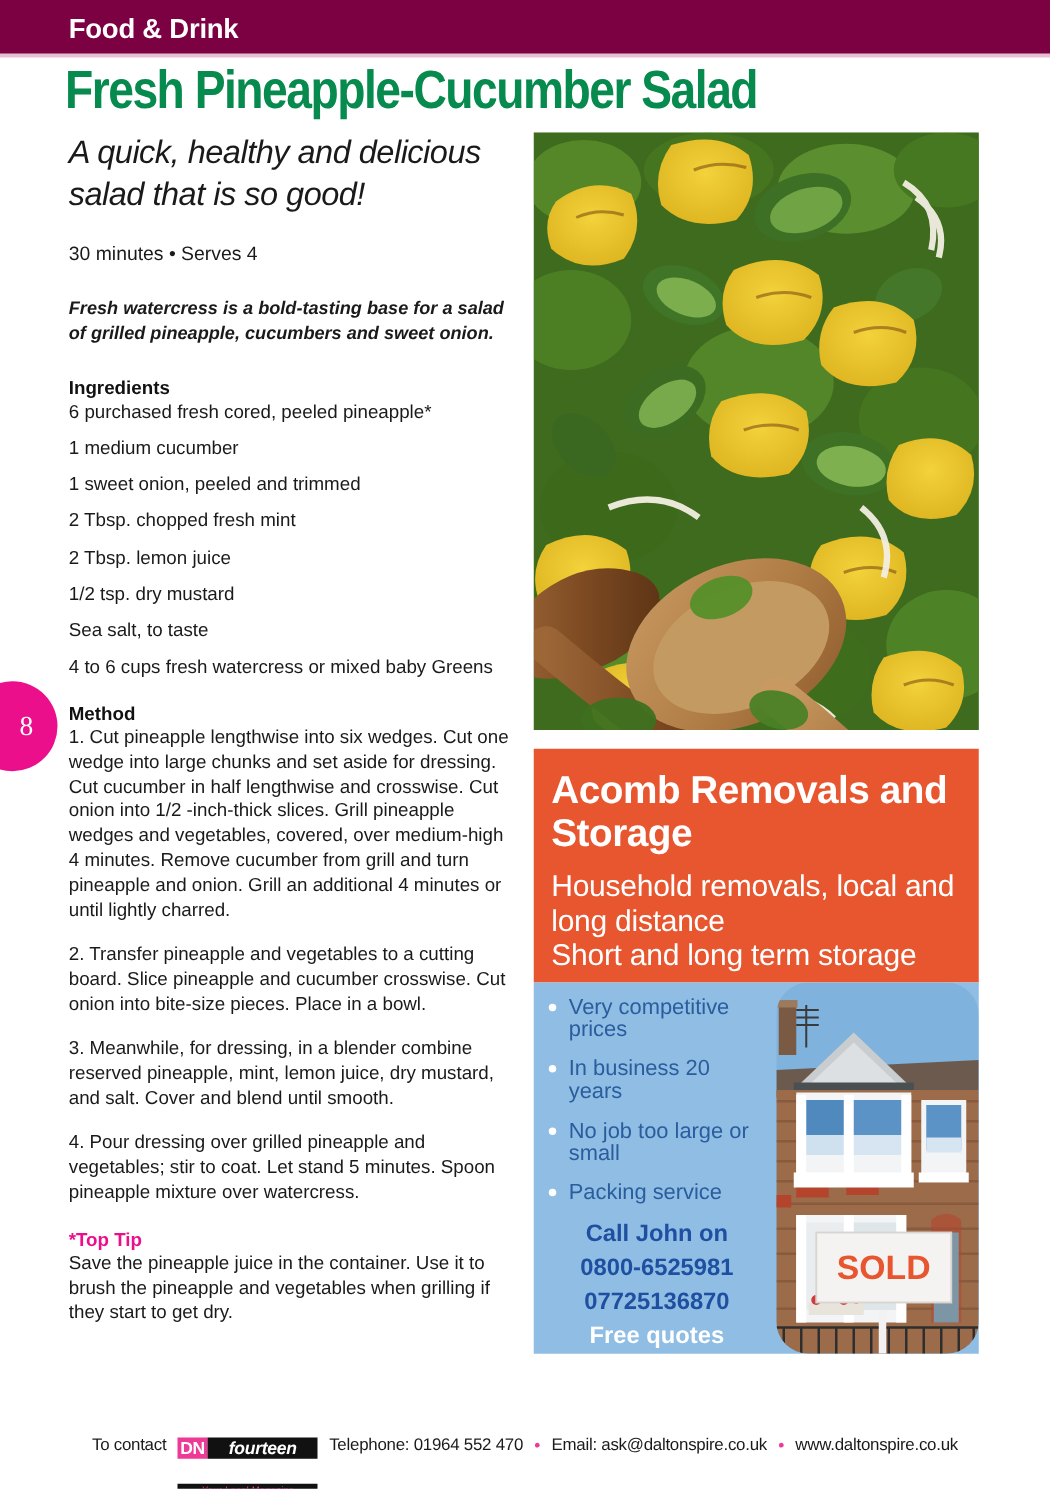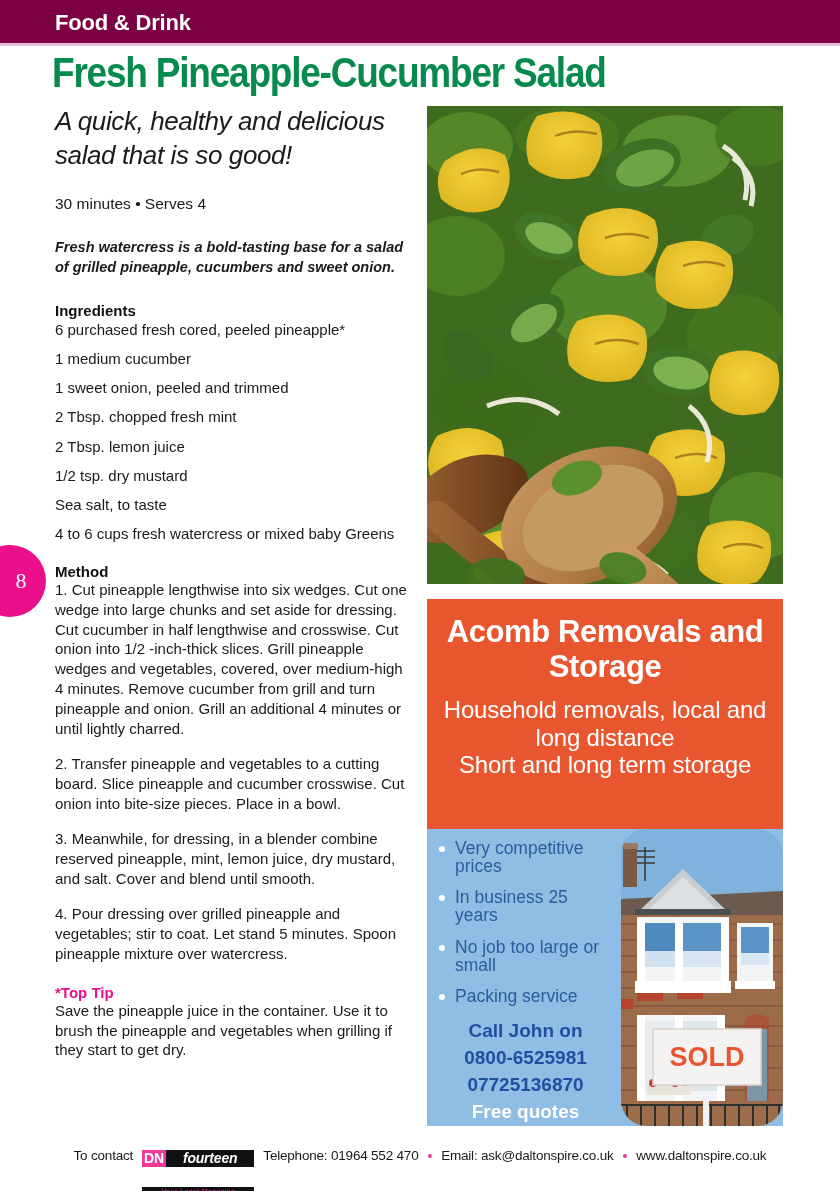--- a/index.html
+++ b/index.html
@@ -99,22 +99,22 @@
     background:#4c7a22;
   }
   .photo svg{ display:block; width:100%; height:100%; }
 
   
   .ad{
     position:absolute; left:427px; top:599px;
     width:356px; height:527px;
   }
   .ad-head{
-    background:#e8562f; width:100%; height:230px;
-    padding:16px 14px 0 14px; text-align:center;
+    background:#e8562f; width:100%; height:187px;
+    padding:16px 14px 0 14px; text-align:left;
   }
   .ad-title{
     color:#ffffff; font-size:31px; font-weight:bold; line-height:1.12;
     letter-spacing:-0.4px;
   }
   .ad-sub{
     color:#ffffff; font-size:24px; line-height:1.14; margin-top:12px;
     letter-spacing:-0.2px;
   }
   .ad-body{
@@ -326,21 +326,21 @@
   <div class="ad-head">
     <div class="ad-title">Acomb Removals and Storage</div>
     <div class="ad-sub">Household removals, local and long distance<br>Short and long term storage</div>
   </div>
 
   <div class="ad-body">
 
     <div class="ad-left">
       <ul class="ad-bullets">
         <li>Very competitive prices</li>
-        <li>In business 25 years</li>
+        <li>In business 20 years</li>
         <li>No job too large or small</li>
         <li>Packing service</li>
       </ul>
       <div class="ad-call">
         <div>Call John on</div>
         <div>0800-6525981</div>
         <div>07725136870</div>
         <div class="free">Free quotes</div>
       </div>
     </div>

